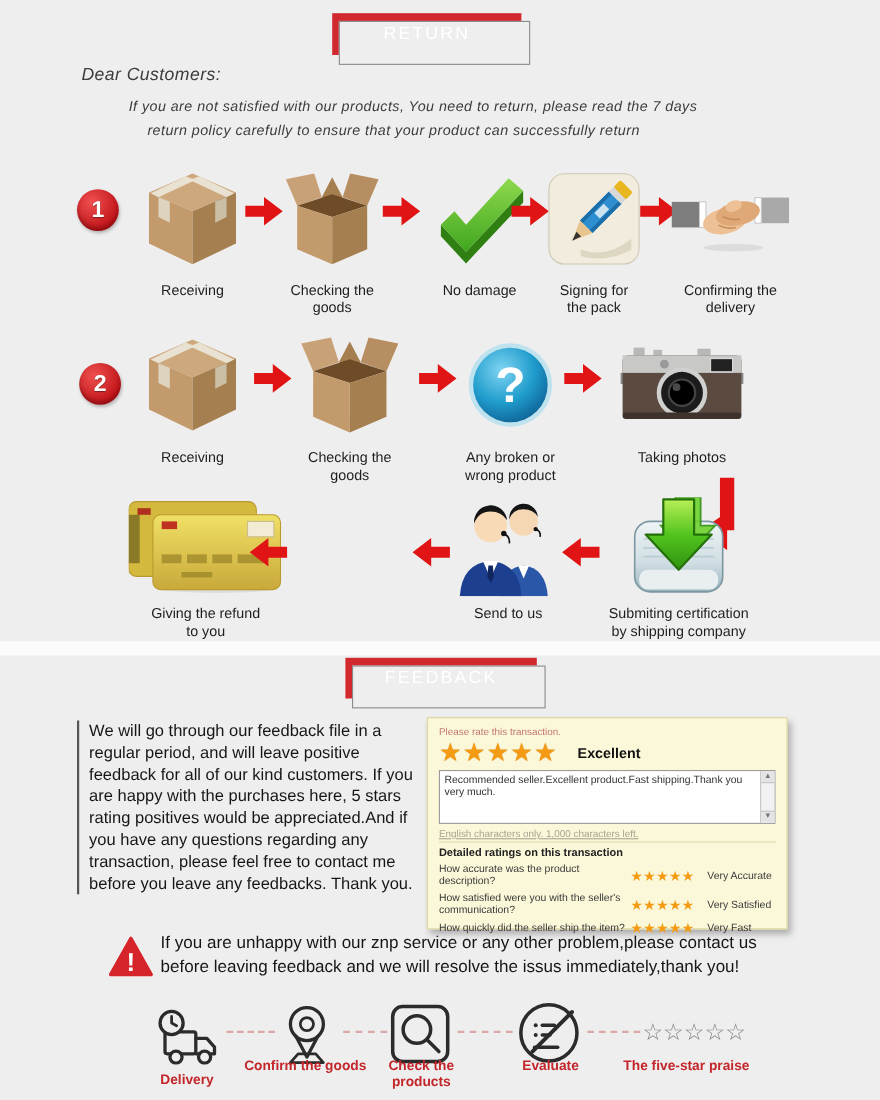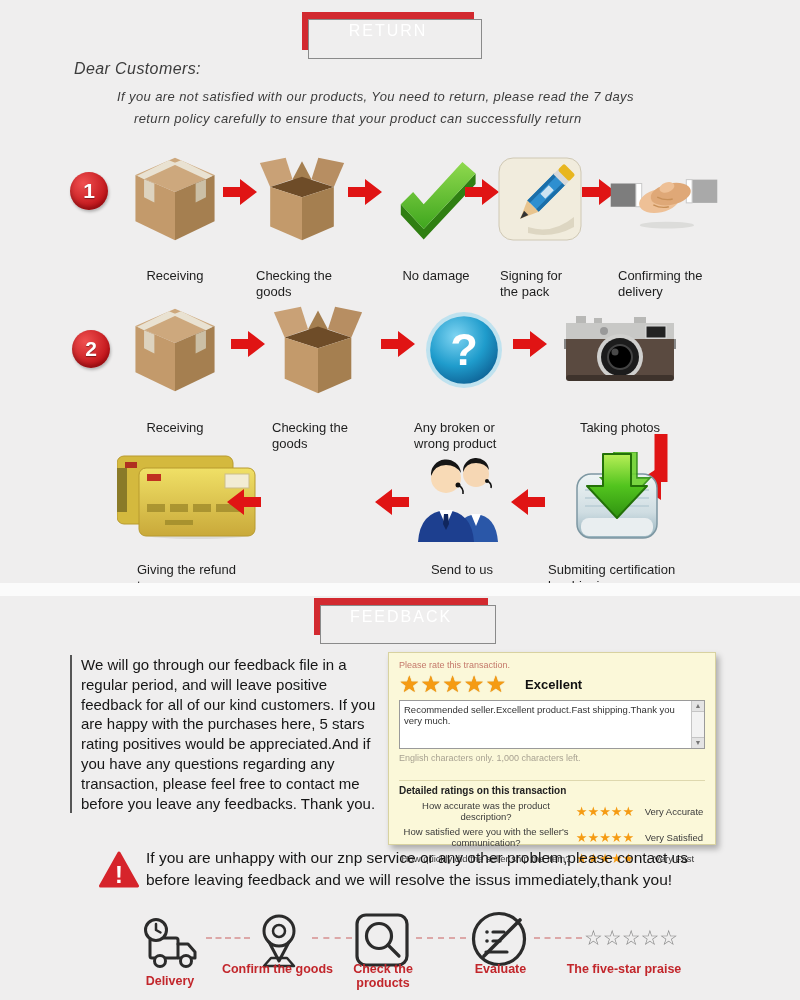--- a/index.html
+++ b/index.html
@@ -9,21 +9,21 @@
   
   .banner{position:absolute;background:#d2292f;color:#fff;display:flex;align-items:center;
           justify-content:center;font-size:16px;letter-spacing:2px;z-index:2;}
   .banner::after{content:"";position:absolute;left:6px;top:7px;width:100%;height:100%;
           border:1px solid #8a8a8a;z-index:-1;background:#efeeee;}
   
   .hand{position:absolute;font-style:italic;color:#3c3c3c;letter-spacing:.4px;white-space:nowrap;}
   
   .step{position:absolute;display:flex;flex-direction:column;align-items:center;}
   .ic{display:flex;align-items:center;justify-content:center;}
-  .step-label{font-size:13px;line-height:15.5px;color:#1e1e1e;margin-top:18px;}
+  .step-label{font-size:13px;line-height:15.5px;color:#1e1e1e;text-align:center;margin-top:6px;}
   .numcirc{position:absolute;width:38px;height:38px;border-radius:50%;
      background:radial-gradient(circle at 35% 30%, #ef5050, #c01318 72%);
      color:#fff;font-weight:bold;font-size:21px;display:flex;align-items:center;justify-content:center;
      text-shadow:0 1px 1px rgba(0,0,0,.4);box-shadow:inset 0 -3px 4px rgba(0,0,0,.25),1px 2px 3px rgba(0,0,0,.25);}
   .arrow{position:absolute;}
   
   #band{position:absolute;left:0;top:583px;width:800px;height:13px;background:#fbfbfb;}
   
   #fb-paragraph{position:absolute;left:70px;top:655px;width:300px;border-left:2px solid #555;
      padding-left:9px;font-size:15px;line-height:19.8px;color:#161616;}
@@ -33,23 +33,23 @@
   .w-prompt{font-size:9px;color:#c4796b;}
   .w-starline{margin-top:1px;display:flex;align-items:center;}
   .w-bigstars{font-size:23px;line-height:26px;color:#f59b13;letter-spacing:1px;text-shadow:0 0 1px #c87a00;}
   .w-excellent{font-size:13px;font-weight:bold;margin-left:18px;color:#111;}
   .w-textbox{margin-top:3px;position:relative;height:47px;background:#fff;border:1px solid #9a9a9a;}
   .w-comment{font-size:9.5px;color:#333;padding:3px 18px 0 4px;line-height:11px;}
   .w-scroll{position:absolute;right:0;top:0;bottom:0;width:12px;border-left:1px solid #c5c5c5;background:#f2f2f2;}
   .w-sarrow{height:10px;font-size:7px;color:#777;text-align:center;line-height:10px;background:#e4e4e4;}
   .w-sarrow.up{border-bottom:1px solid #c5c5c5;}
   .w-sarrow.down{position:absolute;bottom:0;left:0;right:0;border-top:1px solid #c5c5c5;}
-  .w-note{margin-top:4px;font-size:9px;color:#a8a292;padding-bottom:17px;border-bottom:1px solid #ded8ae;}
+  .w-note{margin-top:4px;font-size:9px;color:#a8a292;padding-bottom:2px;border-bottom:1px solid #ded8ae;text-decoration:underline;}
   .w-dtitle{margin-top:4px;font-size:10px;font-weight:bold;color:#222;}
-  .w-row{display:flex;align-items:center;margin-top:4px;text-align:center;}
+  .w-row{display:flex;align-items:center;margin-top:4px;}
   .w-q{flex:1;font-size:9.5px;color:#3a3a3a;}
   .w-smallstars{width:64px;font-size:13px;line-height:13px;color:#f59b13;}
   .w-a{width:68px;font-size:9.5px;color:#3a3a3a;padding-left:6px;box-sizing:border-box;}
   
   #warning-text{position:absolute;left:146px;top:847px;width:580px;font-size:15.5px;
      line-height:21.5px;color:#161616;}
   
   .b-label{position:absolute;top:962px;font-size:12.5px;font-weight:bold;color:#c2262b;text-align:center;}
   .dash{position:absolute;top:937px;border-top:2px dashed #dca7a7;height:0;}
   #b-stars{position:absolute;left:584px;top:926px;font-size:21px;color:#858585;letter-spacing:0;}

